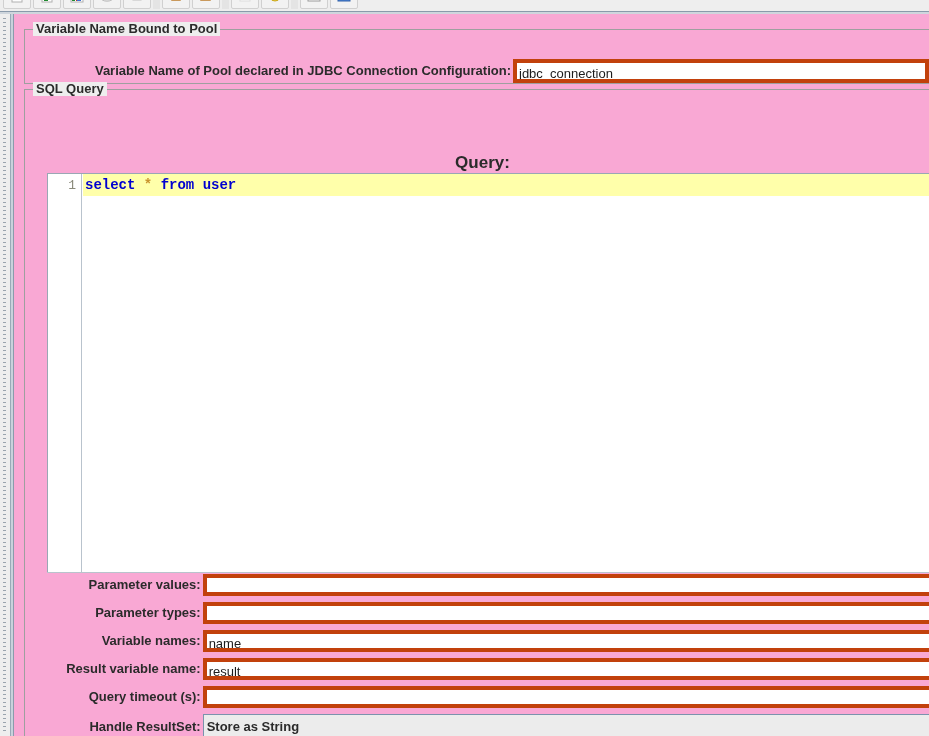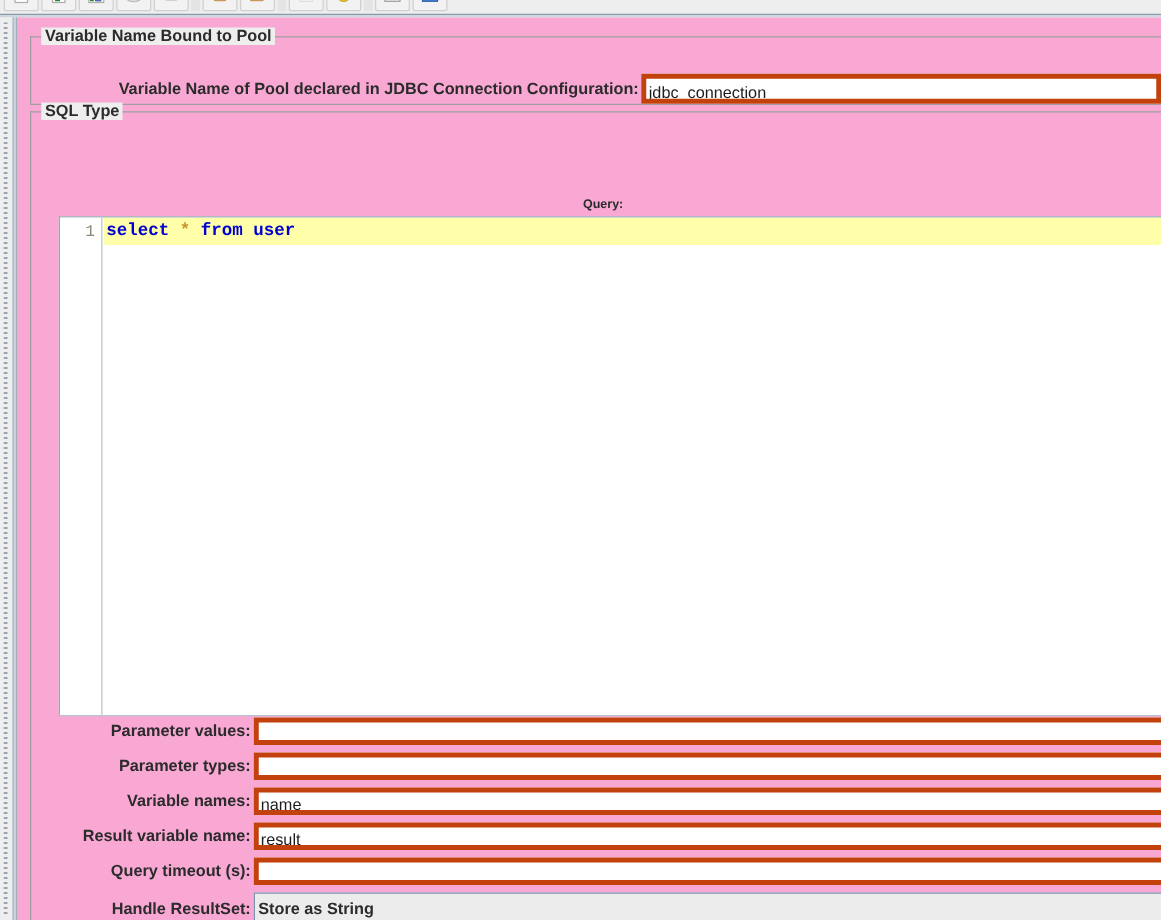--- a/index.html
+++ b/index.html
@@ -204,21 +204,21 @@
 
   
   #query-header {
     position: absolute;
     left: 22px; top: 139px;
     width: 893px;
     height: 20px;
     display: flex;
     align-items: center;
     justify-content: center;
-    font-size: 10px;
+    font-size: 17px;
     font-weight: bold;
     color: #2b2b2b;
   }
 
   
   #sql-editor {
     position: absolute;
     left: 33px; top: 159px;
     width: 896px;
     height: 399px;
@@ -385,21 +385,21 @@
       <div class="group-title">Variable Name Bound to Pool</div>
     </fieldset>
 
     <div class="row" id="row-pool">
       <div class="row-label">Variable Name of Pool declared in JDBC Connection Configuration:</div>
       <div class="tfield">jdbc_connection</div>
     </div>
 
     <fieldset class="group" id="group-sql">
 
-      <div class="group-title">SQL Type</div>
+      <div class="group-title">SQL Query</div>
     </fieldset>
 
 
     <div id="query-header">
       <span>Query:</span>
     </div>
 
     <div id="sql-editor">
       <div id="sql-gutter">
         <span>1</span>

